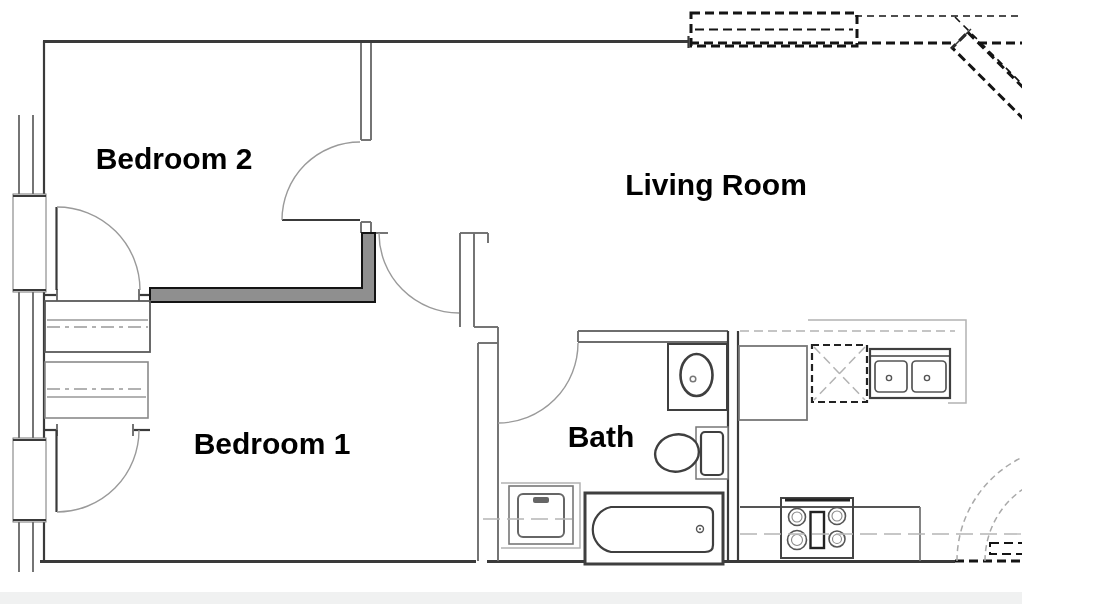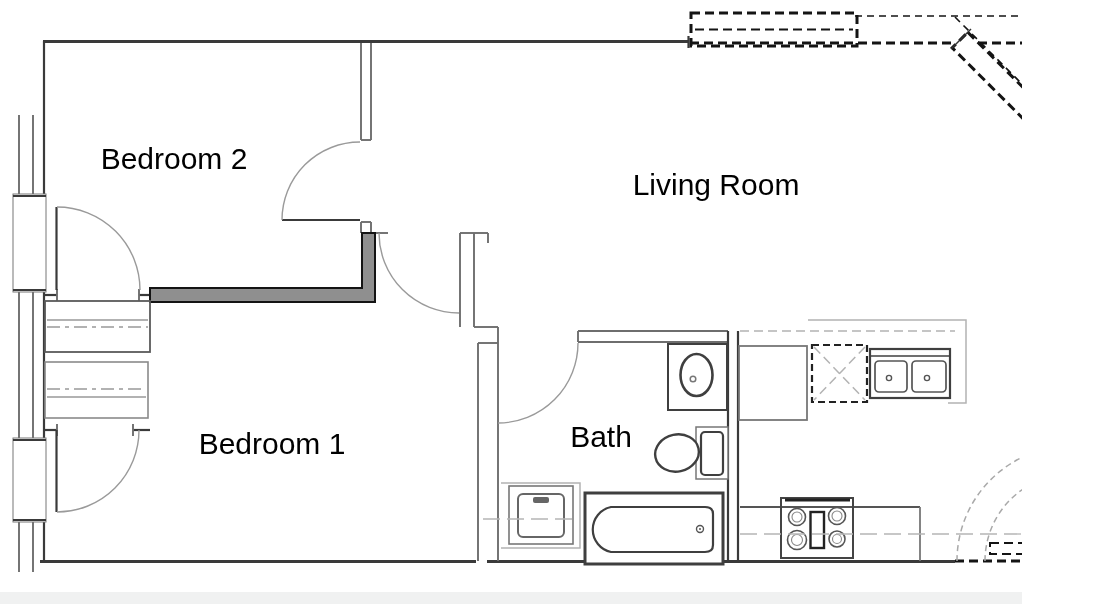--- a/index.html
+++ b/index.html
@@ -1,17 +1,17 @@
 <!DOCTYPE html>
 <html style="--background: #ffffff; --wall-dark: #3a3a3a; --wall-medium: #6e6e6e; --wall-light: #b3b3b3; --new-wall-fill: #8f8f8f; --dashed-wall: #141414; --centerline: #b5b5b5; --fixture-dark: #3f3f3f; --fixture-medium: #777777; --text: #000000; --footer-bar: #f0f1f1;"><head>
 <meta charset="utf-8">
 <style>
   html,body{margin:0;padding:0;background:#fff;}
   .plan-wrap{position:relative;width:1022px;height:604px;background:var(--background,#fff);
-    font-family:"Liberation Sans", sans-serif;overflow:hidden;}
+    font-family:"Liberation Sans", sans-serif;overflow:hidden;font-weight:bold;}
   svg{display:block;}
   
   .ln{fill:none;stroke-linecap:butt;}
   .dark2{stroke:var(--wall-dark);stroke-width:2.2;}
   .dark3{stroke:var(--wall-dark);stroke-width:3.2;}
   .gray2{stroke:var(--wall-medium);stroke-width:1.9;}
   .lite{stroke:var(--wall-light);stroke-width:1.5;}
   .lite-dash{stroke:var(--wall-light);stroke-width:1.5;stroke-dasharray:9 5;}
   .cl{stroke:var(--centerline);stroke-width:1.3;stroke-dasharray:17 7;}
   .arc{stroke:#9a9a9a;stroke-width:1.4;fill:none;}

